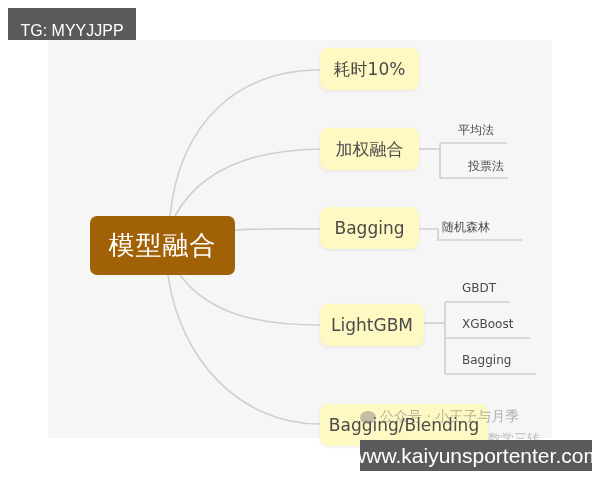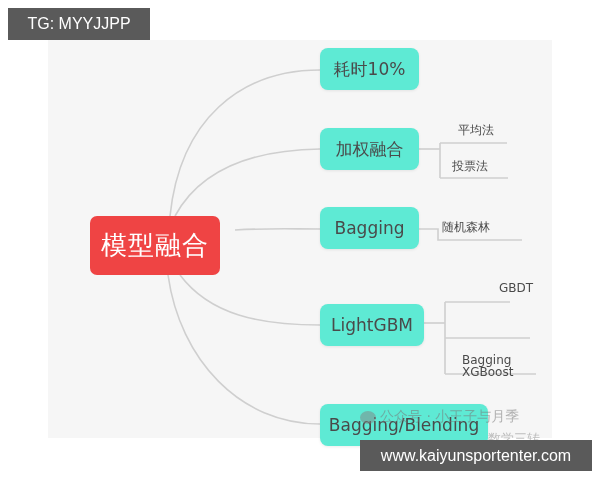--- a/index.html
+++ b/index.html
@@ -16,59 +16,59 @@
       width: 504px; height: 398px;
       background: #f6f6f6;
     }
     svg.links {
       position: absolute; left: 0; top: 0;
       width: 600px; height: 480px;
       pointer-events: none;
     }
     .node {
       position: absolute;
-      background: #5eead4;
+      background: #fef9c3;
       border-radius: 8px;
       box-shadow: 0 1px 3px rgba(0,0,0,0.08);
       color: #4a4a4a;
       font-size: 17px;
       display: flex; align-items: center; justify-content: center;
       white-space: nowrap;
       box-sizing: border-box;
     }
     .root {
       position: absolute;
-      left: 90px; top: 216px; width: 130px; height: 59px;
-      background: #ef4444;
+      left: 90px; top: 216px; width: 145px; height: 59px;
+      background: #a16207;
       border-radius: 7px;
       color: #ffffff;
       font-size: 26px;
       display: flex; align-items: center; justify-content: center;
       letter-spacing: 1px;
     }
     .leaf {
       position: absolute;
       color: #4a4a4a;
       font-size: 12px;
       white-space: nowrap;
     }
     .tag-top {
       position: absolute;
-      left: 8px; top: 8px; width: 142px; height: 32px;
+      left: 8px; top: 8px; width: 128px; height: 32px;
       background: #5a5a5a; color: #ffffff;
       font-family: "Liberation Sans", sans-serif;
       font-size: 16px;
-      display: flex; align-items: center; justify-content: center;
+      display: flex; align-items: flex-end; justify-content: center;
     }
     .tag-url {
       position: absolute;
       left: 360px; top: 440px; width: 232px; height: 31px;
       background: #5a5a5a; color: #ffffff;
       font-family: "Liberation Sans", sans-serif;
-      font-size: 16px;
+      font-size: 21px;
       display: flex; align-items: center; justify-content: center;
       z-index: 5;
     }
     .watermark {
       position: absolute;
       left: 360px; top: 408px;
       color: rgba(120,120,120,0.55);
       font-size: 14px;
       white-space: nowrap;
       z-index: 4;
@@ -123,32 +123,32 @@
 </div>
 
 <div class="node" style="left:320px;top:48px;width:99px;height:42px;">
   <span>耗时10%</span>
 </div>
 
 <div class="node" style="left:320px;top:128px;width:99px;height:42px;align-items:center;">
   <span>加权融合</span>
 </div>
 <span class="leaf" style="left:458px;top:122px;">平均法</span>
-<span class="leaf" style="left:452px;top:158px;">投票法</span>
+<span class="leaf" style="left:468px;top:158px;">投票法</span>
 
 <div class="node" style="left:320px;top:207px;width:99px;height:42px;">
   <span>Bagging</span>
 </div>
 <span class="leaf" style="left:442px;top:219px;">随机森林</span>
 
 <div class="node" style="left:320px;top:304px;width:104px;height:42px;">
   <span>LightGBM</span>
 </div>
-<span class="leaf" style="left:462px;top:281px;margin-left:37px;">GBDT</span>
-<span class="leaf" style="left:462px;top:317px;margin-top:48px;">XGBoost</span>
+<span class="leaf" style="left:462px;top:281px;">GBDT</span>
+<span class="leaf" style="left:462px;top:317px;">XGBoost</span>
 <span class="leaf" style="left:462px;top:353px;">Bagging</span>
 
 <div class="node" style="left:320px;top:404px;width:168px;height:42px;">
   <span>Bagging/Blending</span>
 </div>
 
 <div class="watermark">
   <span class="wx"></span>
   <span>公众号 · 小王子与月季</span>
 </div>

